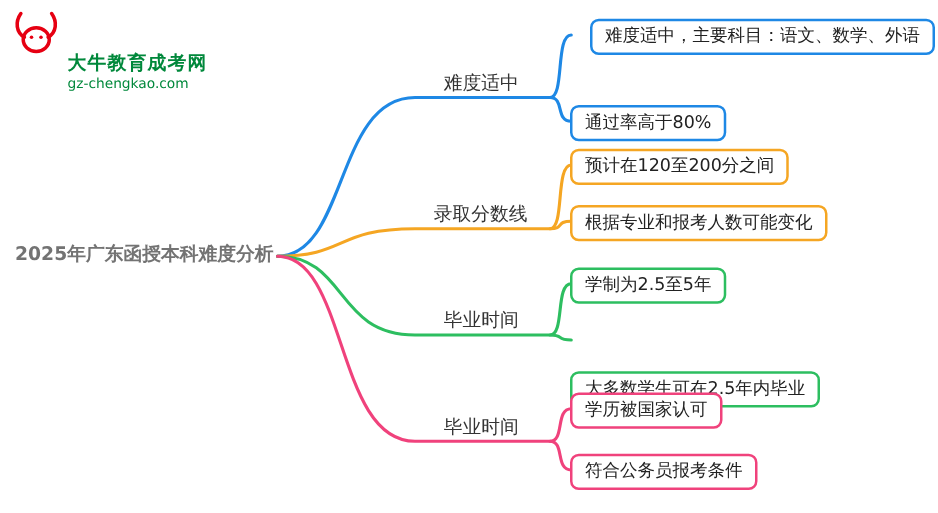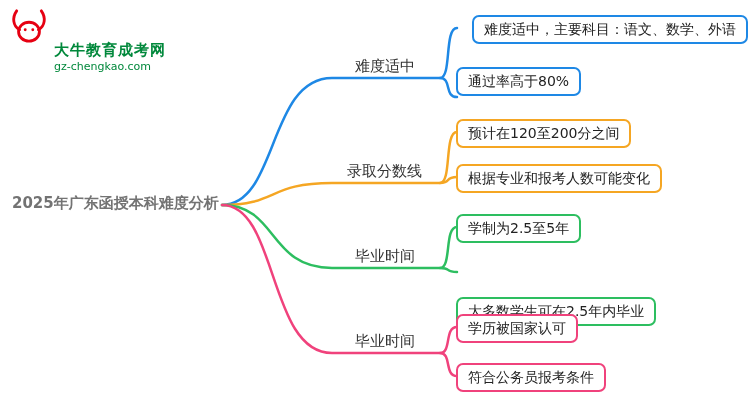--- a/index.html
+++ b/index.html
@@ -56,21 +56,21 @@
   </div>
 
   <div class="node root-label" style="left:12px;top:194px;">2025年广东函授本科难度分析</div>
 
   <div class="node branch-label" style="left:355px;top:56px;">难度适中</div>
   <div class="node branch-label" style="left:347px;top:161px;">录取分数线</div>
   <div class="node branch-label" style="left:355px;top:246px;">毕业时间</div>
   <div class="node branch-label" style="left:355px;top:331px;">毕业时间</div>
 
   <div class="node leaf b-blue" style="left:472px;top:15px;">难度适中，主要科目：语文、数学、外语</div>
-  <div class="node leaf b-blue" style="left:456px;top:67px;">通过率高于80%</div>
+  <div class="node leaf b-blue" style="left:456px;top:84px;">通过率高于80%</div>
   <div class="node leaf b-orange" style="left:456px;top:119px;text-align:right;">预计在120至200分之间</div>
   <div class="node leaf b-orange" style="left:456px;top:164px;">根据专业和报考人数可能变化</div>
   <div class="node leaf b-green" style="left:456px;top:214px;">学制为2.5至5年</div>
   <div class="node leaf b-green" style="left:456px;top:269px;margin-top:28px;">大多数学生可在2.5年内毕业</div>
   <div class="node leaf b-pink" style="left:456px;top:314px;">学历被国家认可</div>
   <div class="node leaf b-pink" style="left:456px;top:363px;">符合公务员报考条件</div>
 
 </div>
 
 </body></html>

